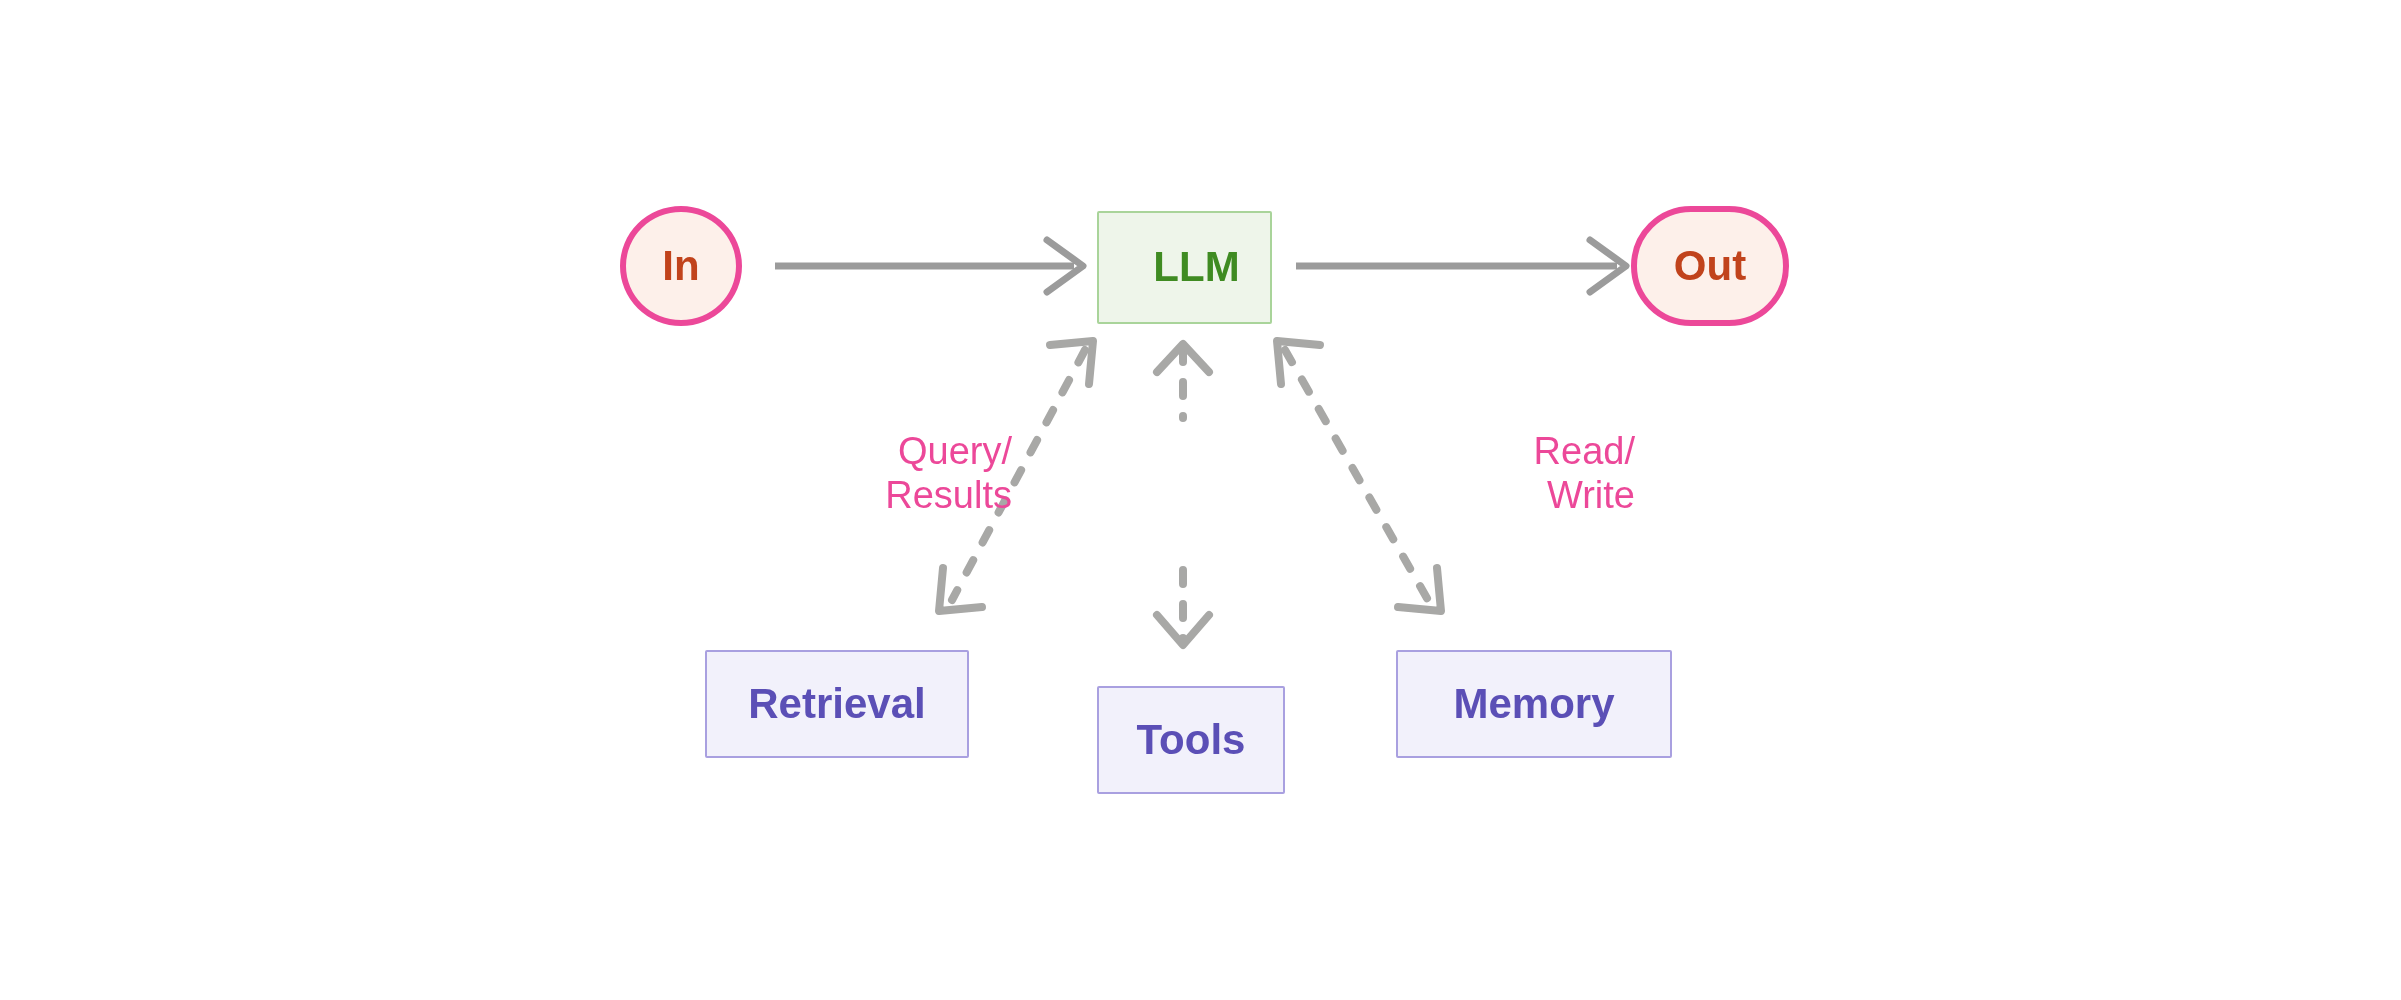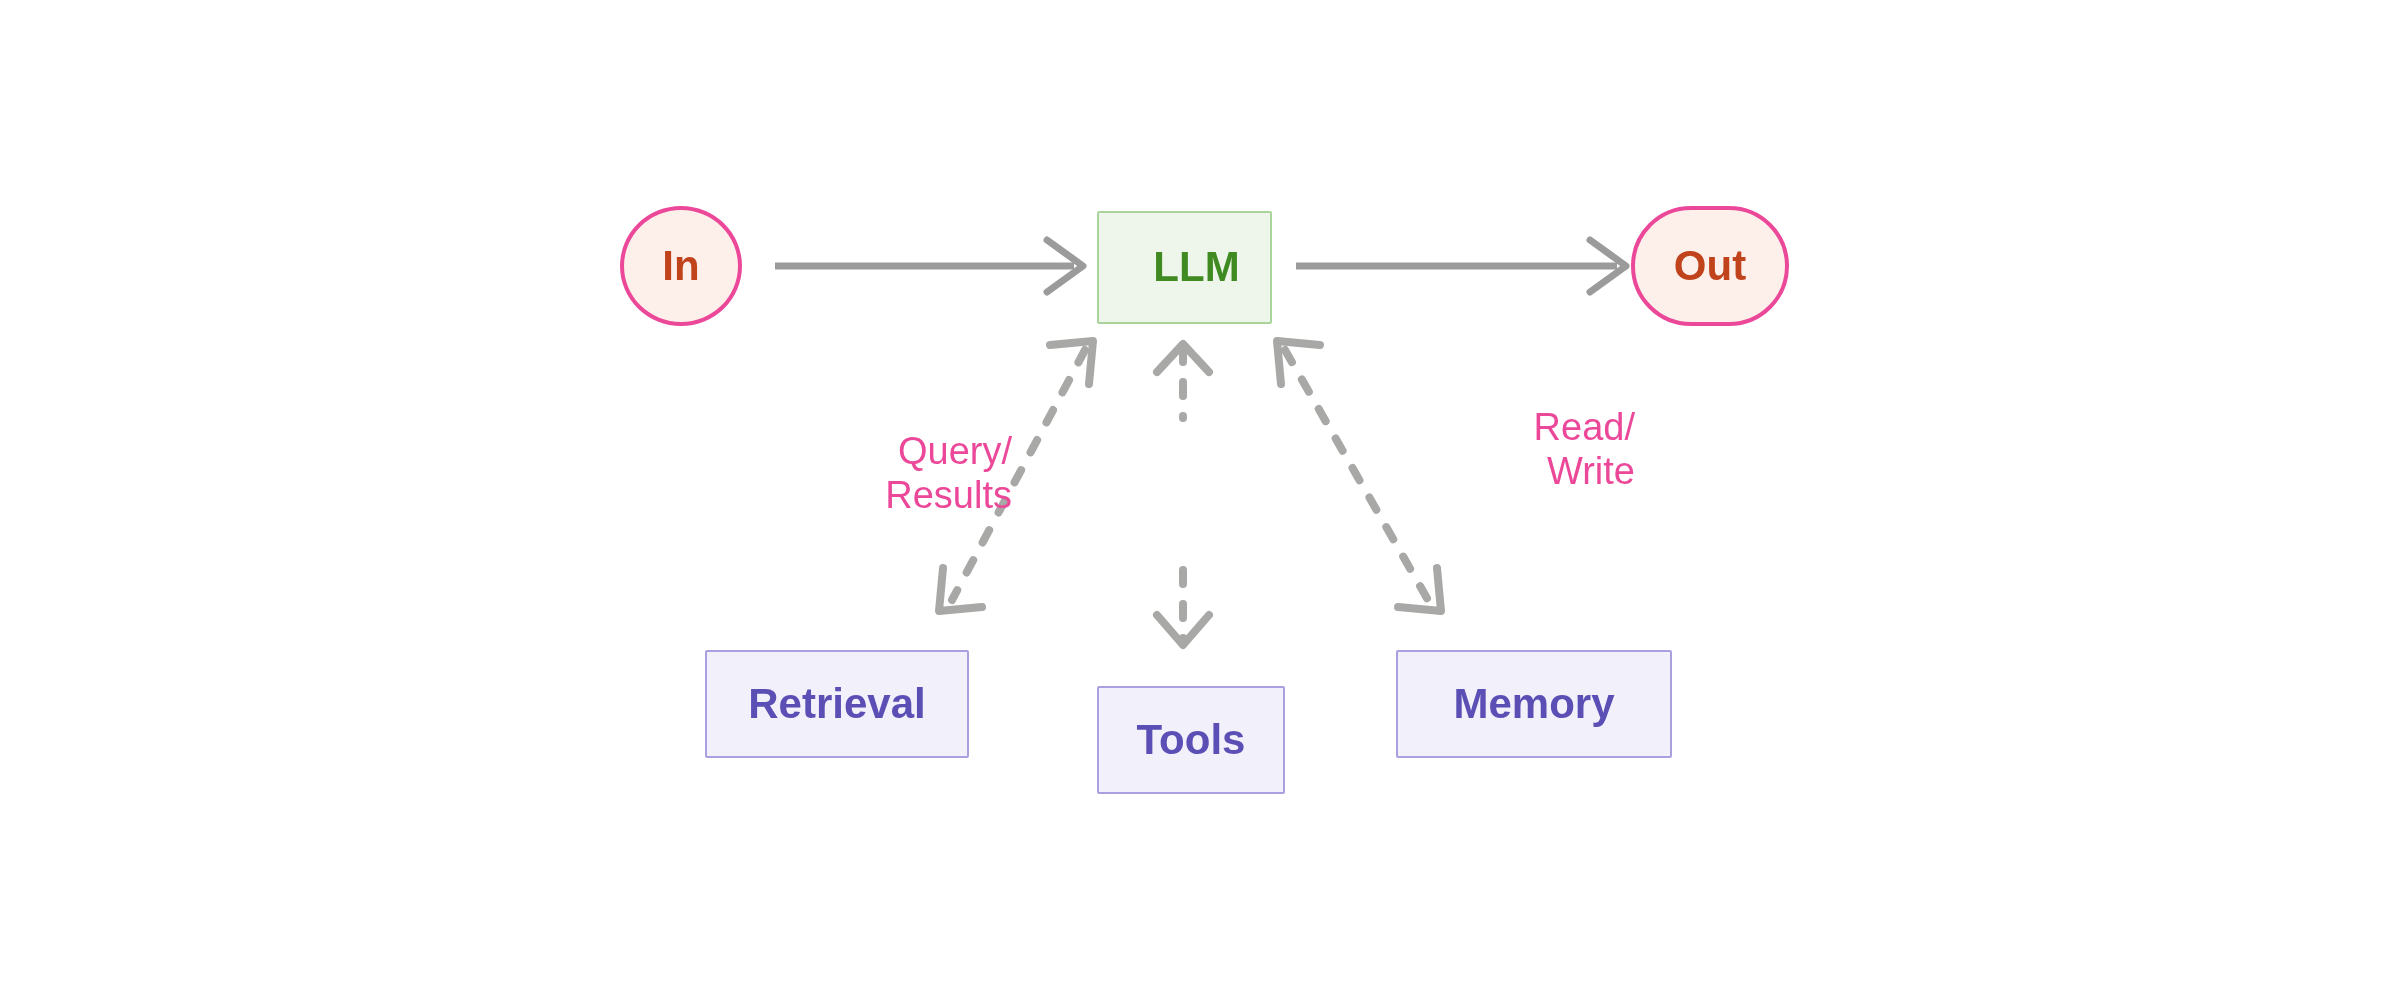--- a/index.html
+++ b/index.html
@@ -36,21 +36,21 @@
     justify-content: center;
     text-align: center;
     font-weight: bold;
     line-height: 1.1;
     white-space: nowrap;
   }
 
   
   .node-terminal {
     background: #fdf0ea;
-    border: 4px solid #ec4899;
+    border: 6px solid #ec4899;
     color: #c1431c;
     font-size: 42px;
   }
   .node-in  { border-radius: 50%; }
   .node-out { border-radius: 60px; }
 
   
   .node-model {
     background: #eef5ea;
     border: 2px solid #a9d49a;
@@ -143,16 +143,16 @@
   </div>
 
   <div class="node node-resource" style="left:1396px; top:650px; width:276px; height:108px;">
     <span>Memory</span>
   </div>
 
   <div class="edge-label" style="left:712px; top:430px; width:300px;">Query/
 Results</div>
 
 
-  <div class="edge-label" style="left:1335px; top:406px; width:300px;">Read/
+  <div class="edge-label" style="left:1335px; top:430px; width:300px;">Read/
 Write</div>
 
 </div>
 
 </body></html>

